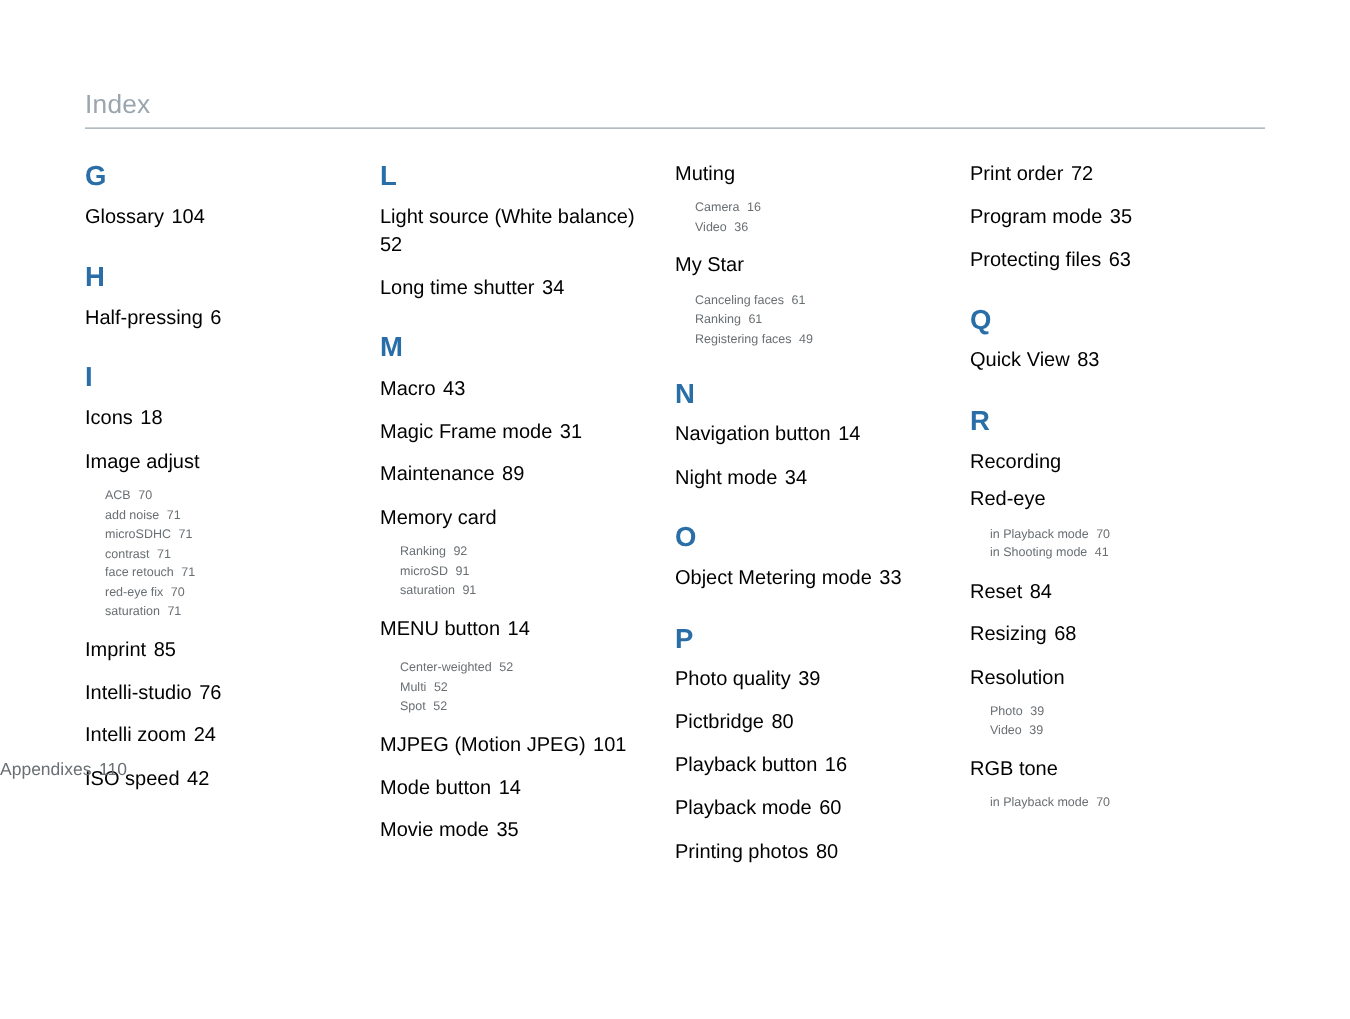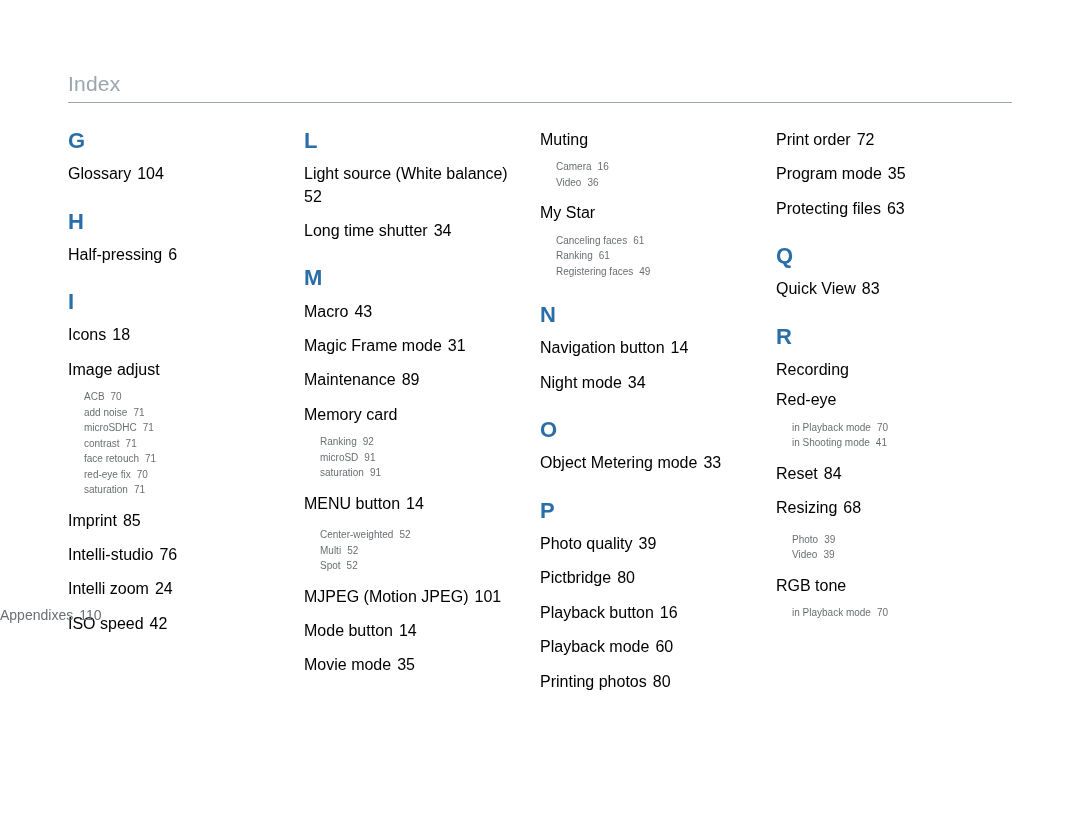--- a/index.html
+++ b/index.html
@@ -187,20 +187,21 @@
 
       <div class="entry tight"><span>Red-eye</span></div>
       <div class="subwrap">
         <div class="sub"><span>in Playback mode</span><span class="pg">70</span></div>
         <div class="sub"><span>in Shooting mode</span><span class="pg">41</span></div>
       </div>
 
       <div class="entry"><span>Reset</span><span class="pg">84</span></div>
       <div class="entry"><span>Resizing</span><span class="pg">68</span></div>
 
+      <div class="entry tight"><span>Resolution</span></div>
       <div class="subwrap">
         <div class="sub"><span>Photo</span><span class="pg">39</span></div>
         <div class="sub"><span>Video</span><span class="pg">39</span></div>
       </div>
 
       <div class="entry tight"><span>RGB tone</span></div>
       <div class="subwrap">
         <div class="sub"><span>in Playback mode</span><span class="pg">70</span></div>
       </div>
     </div>

